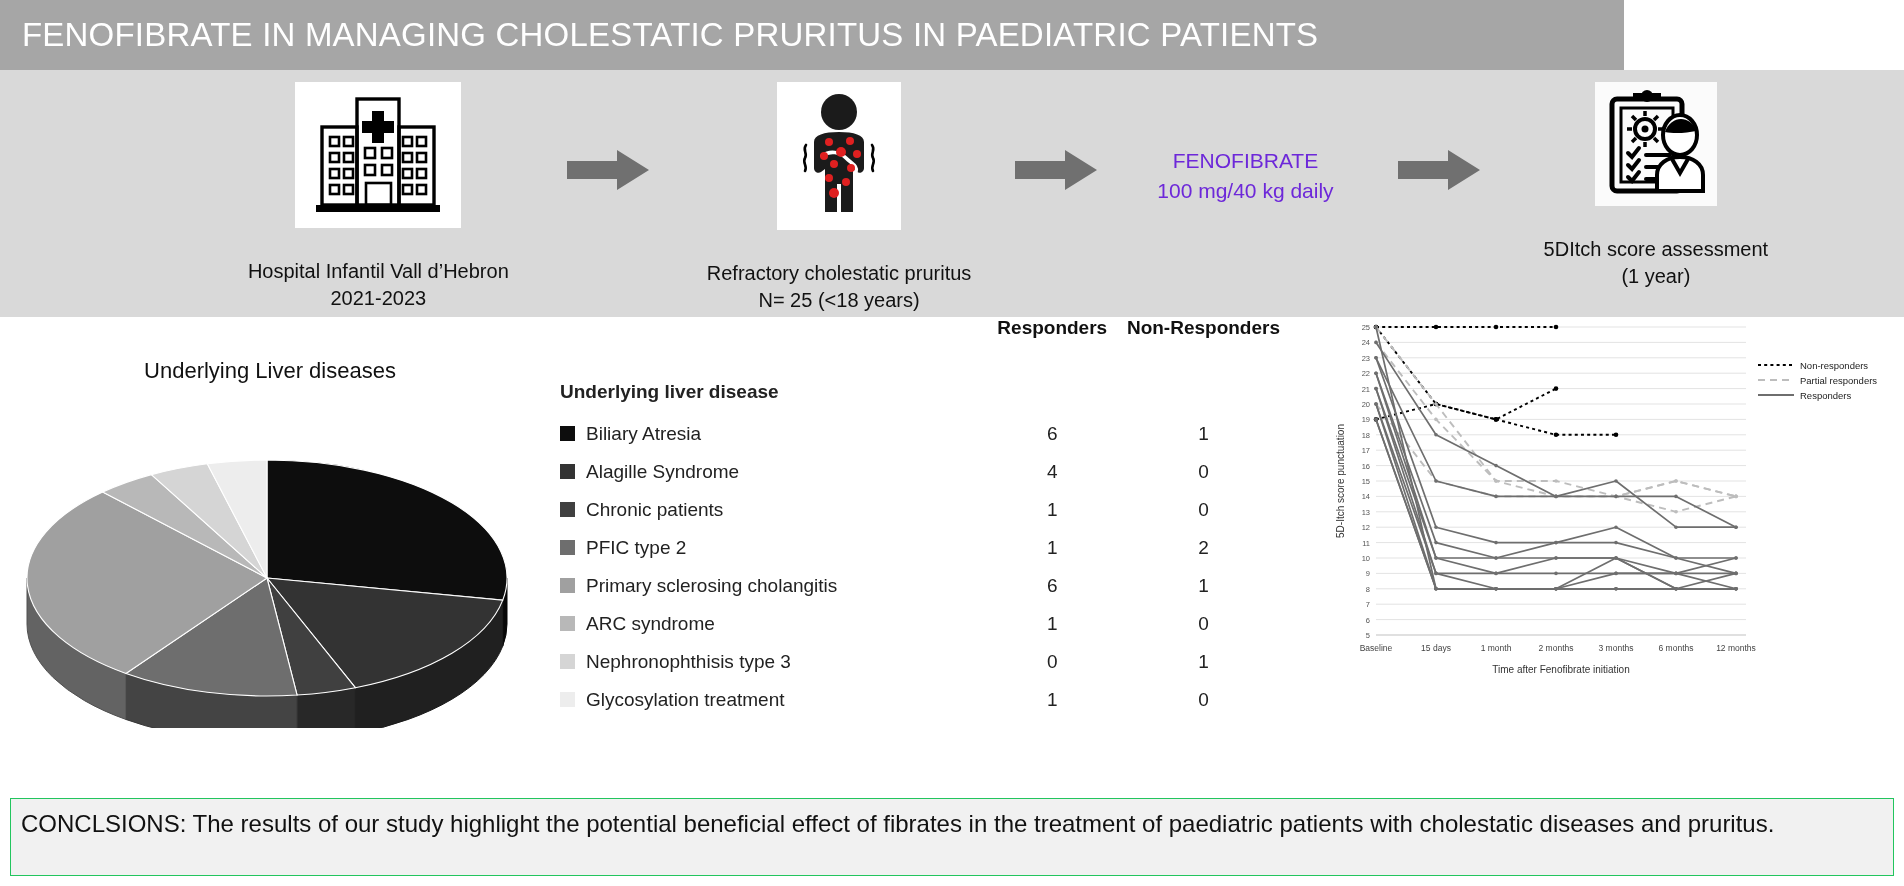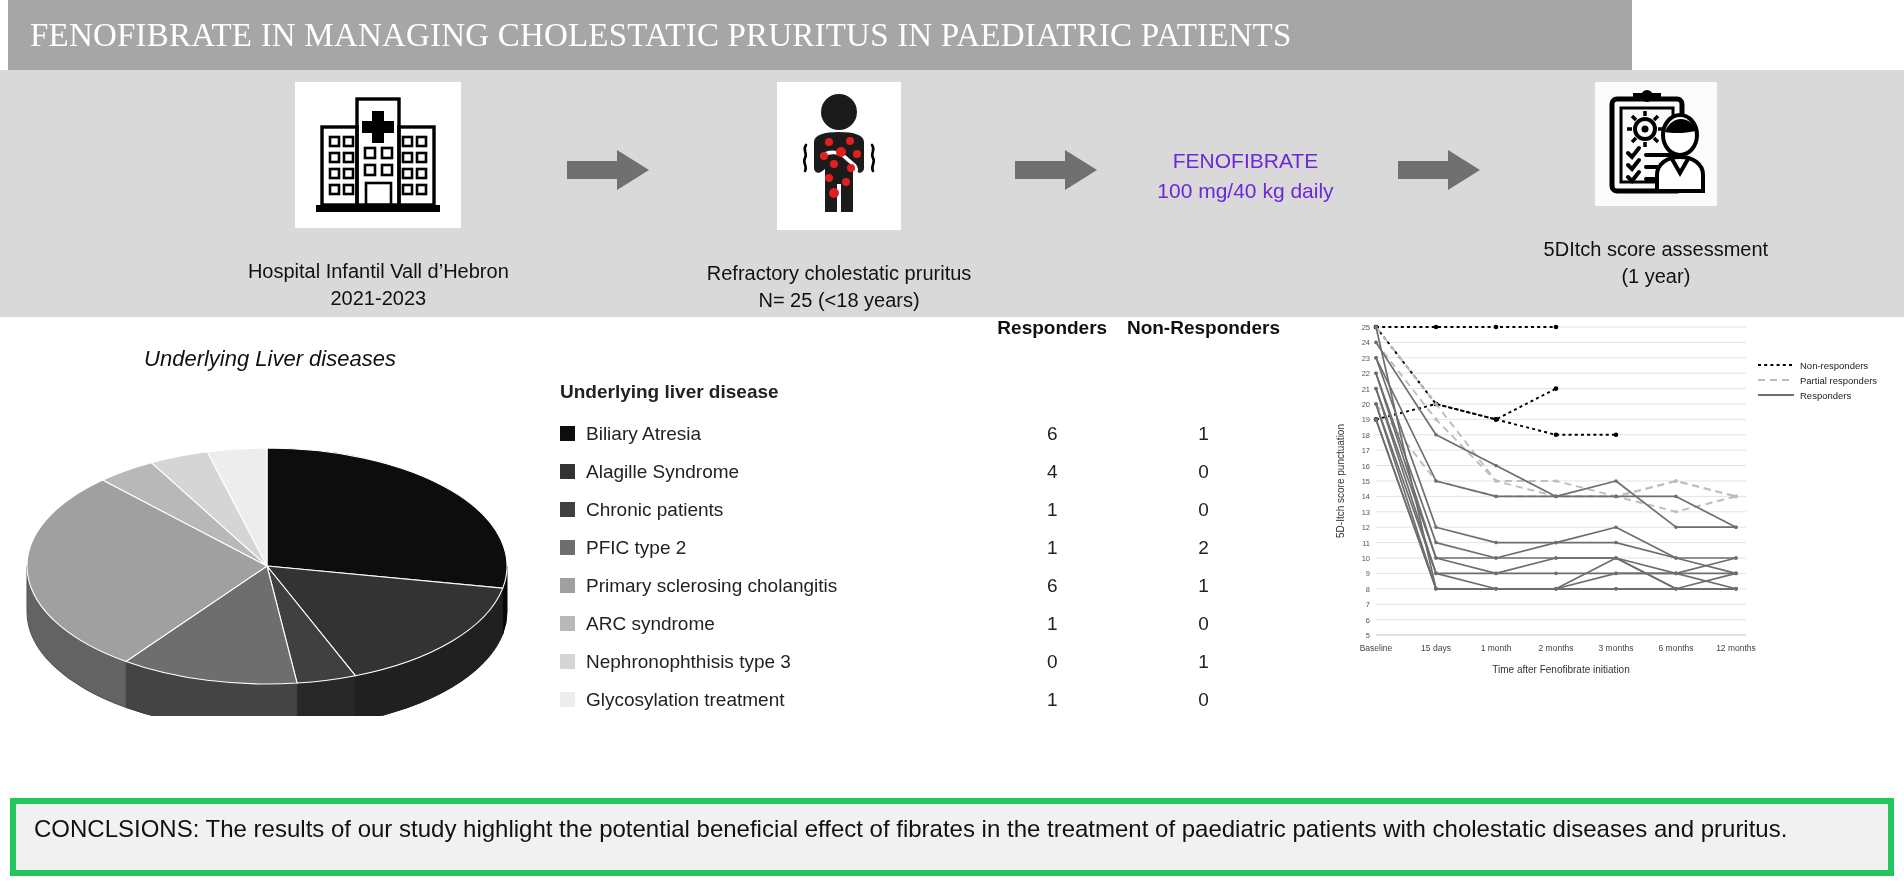--- a/index.html
+++ b/index.html
@@ -6,23 +6,23 @@
   html, body {
     width: 1904px; height: 886px;
     background: #ffffff;
     font-family: "Liberation Sans", sans-serif;
     overflow: hidden;
   }
   #poster { position: relative; width: 1904px; height: 886px; background: #fff; }
 
   
   .title-bar {
-    position: absolute; left: 8px; top: 0; width: 1624px; height: 70px;
+    position: absolute; left: 0; top: 0; width: 1624px; height: 70px;
     background: #a6a6a6;
-    display: flex; align-items: center; font-family: Liberation Serif, serif;
+    display: flex; align-items: center;
   }
   .title-text {
     color: #ffffff;
     font-size: 33px;
     letter-spacing: 0.2px;
     padding-left: 22px;
     white-space: nowrap;
     font-weight: 400;
   }
 
@@ -58,21 +58,21 @@
     font-size: 21px; color: #6d28d9; line-height: 1.45; white-space: nowrap;
   }
   .sp-a { width: 112px; } .sp-b { width: 58px; }
   .sp-c { width: 58px; }  .sp-d { width: 44px; }
   .sp-e { width: 60px; }  .sp-f { width: 64px; }
 
   
   .content { position: absolute; left: 0; top: 317px; width: 1904px; height: 465px; background:#fff; }
 
   
-  .pie-block { position: absolute; left: 0px; top: 4px; width: 540px; height: 430px; font-style: italic; }
+  .pie-block { position: absolute; left: 0px; top: 16px; width: 540px; height: 430px; }
   .pie-title {
     position: absolute; top: 25px; width: 540px; text-align: center;
     font-size: 22px; color: #111;
   }
   .pie-wrap { position: absolute; left: 10px; top: 95px; width: 515px; height: 300px; }
 
   
   .table-block { position:absolute; left: 560px; top: 0px; width: 720px; height: 430px; }
   .tbl { width: 100%; border-collapse: collapse; }
   .tbl th {
@@ -94,22 +94,22 @@
   col.c-name { width: 420px; }
   col.c-r    { width: 150px; }
   col.c-nr   { width: 150px; }
 
   
   .chart-block { position:absolute; left: 1330px; top: 0px; width: 574px; height: 440px; }
 
   
   .conclusion {
     position: absolute; left: 10px; top: 798px; width: 1884px; height: 78px;
-    background: #f1f1f1; border: 6px solid #22c55e;
-    padding: 10px 14px 0 18px;
+    background: #f1f1f1; border: 1px solid #22c55e;
+    padding: 10px 14px 0 10px;
   }
   .conclusion p {
     font-size: 24px; color: #111; line-height: 1.28; text-align: justify;
   }
 </style>
 </head>
 <body>
 
 <div id="poster">
 

